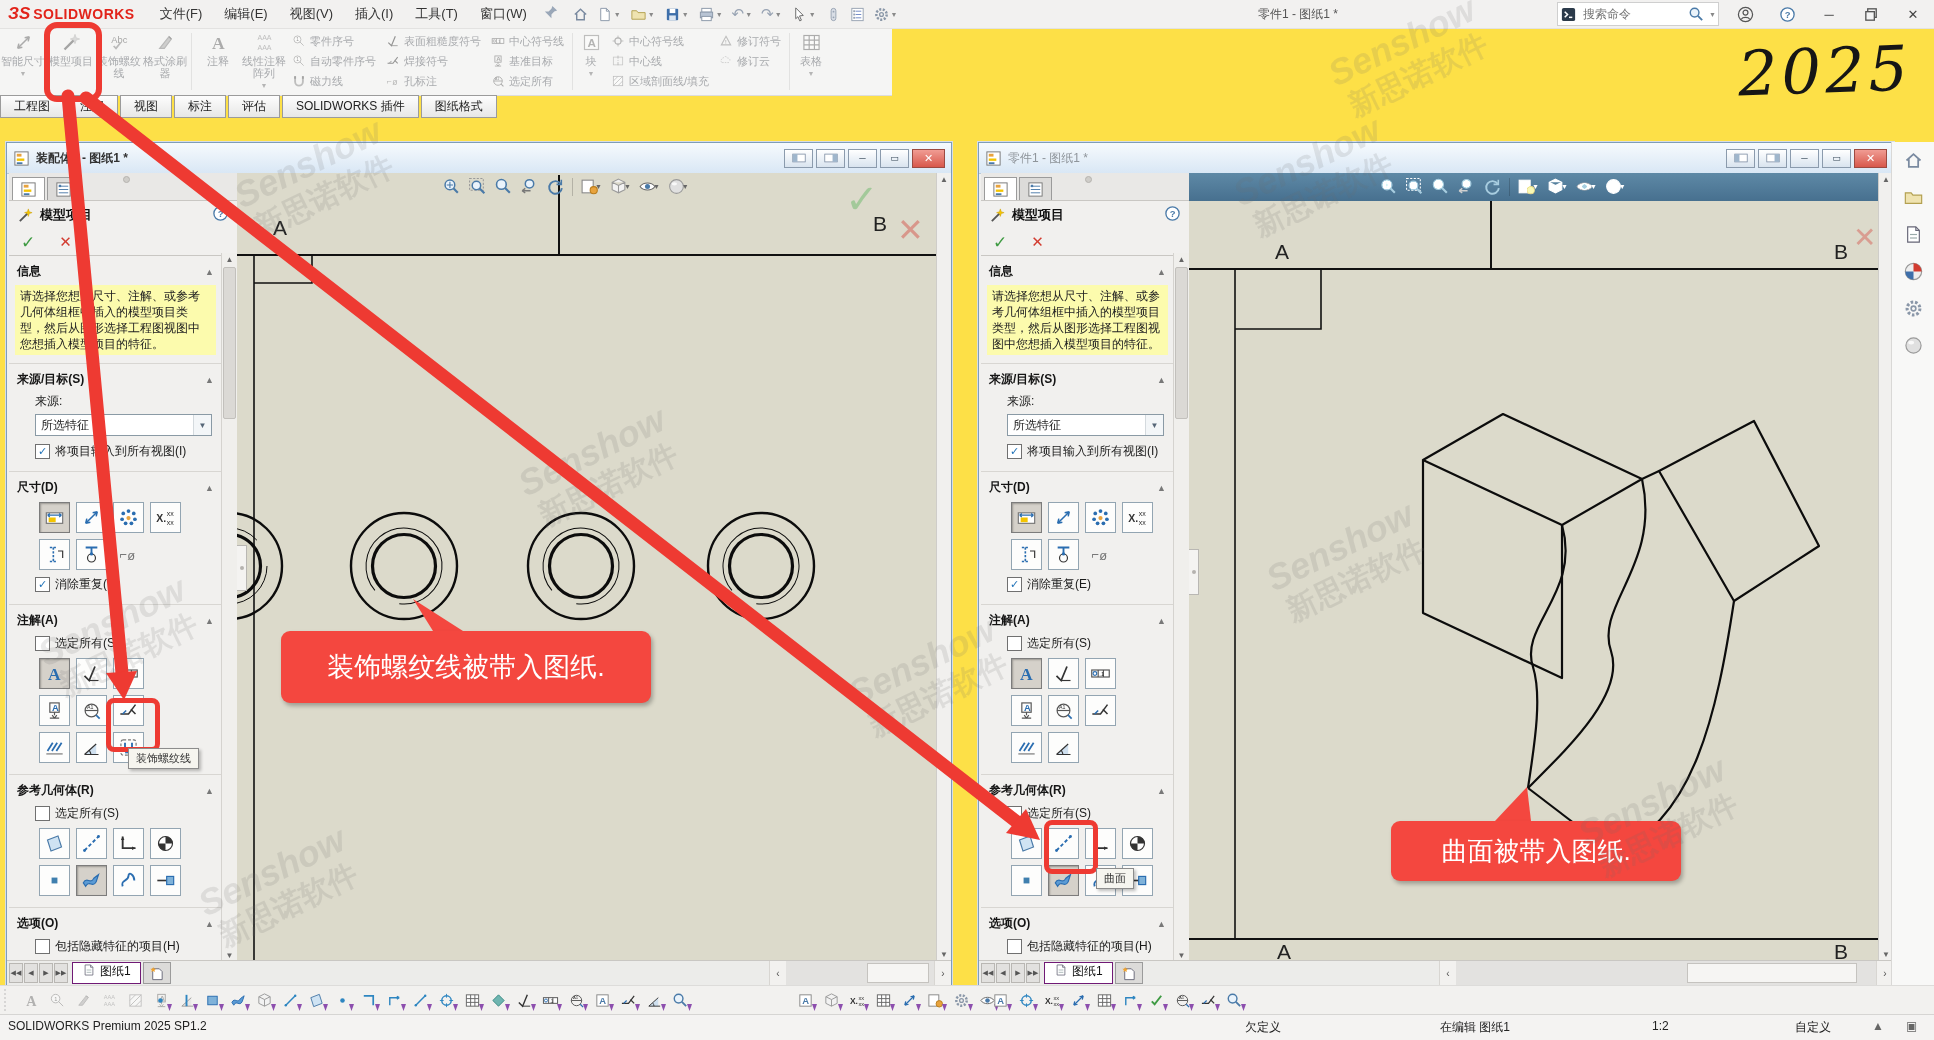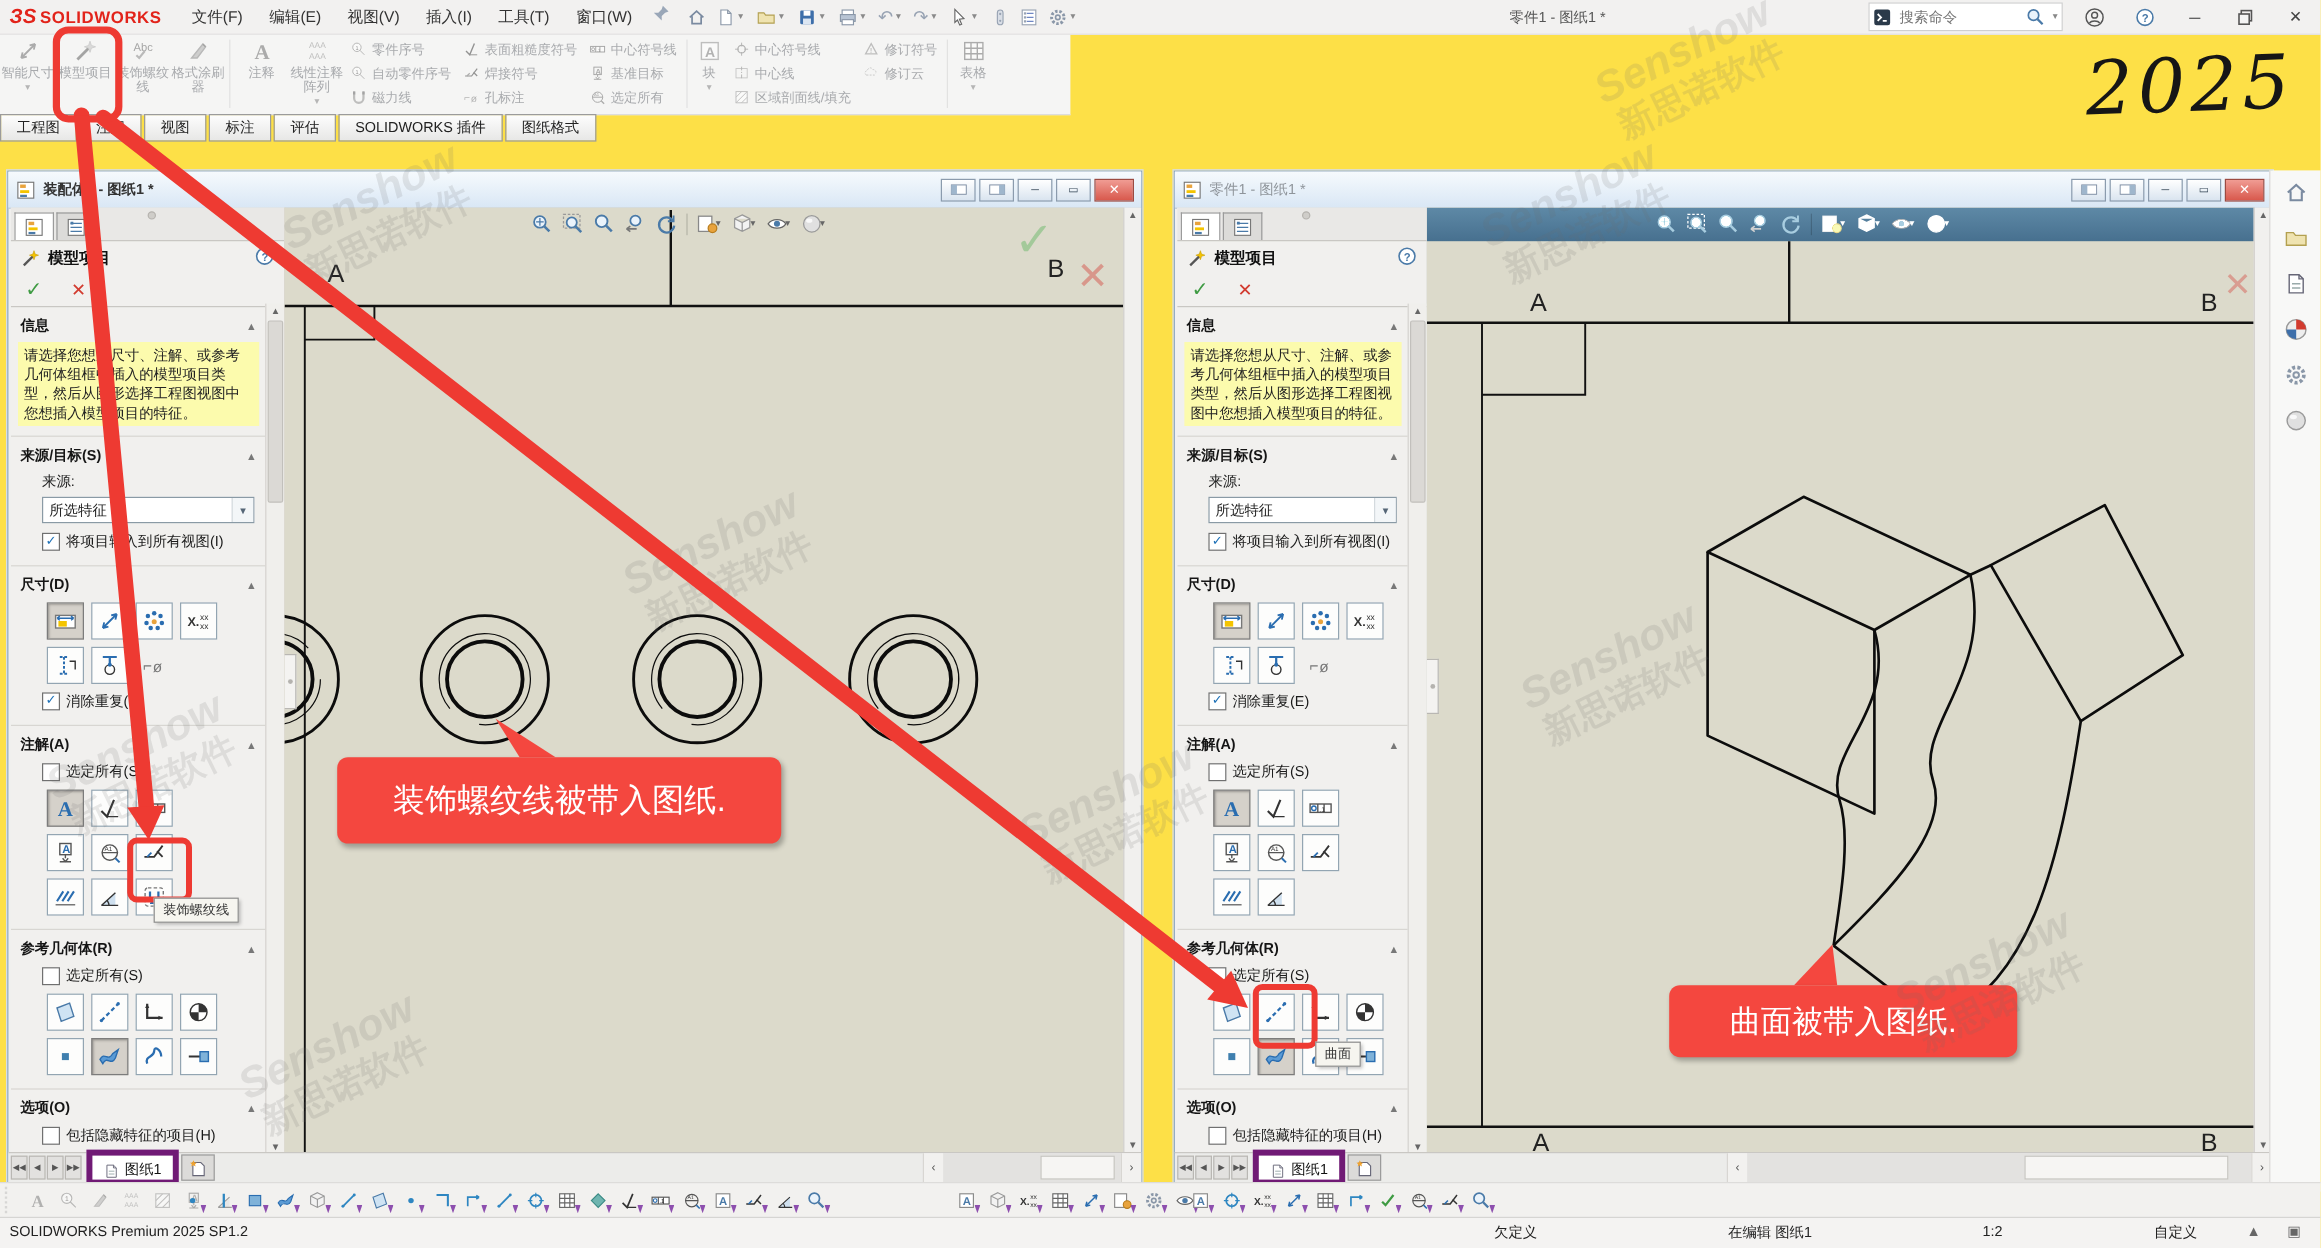--- a/index.html
+++ b/index.html
@@ -98,21 +98,21 @@
   .sheet-svg{position:absolute;left:0;top:0}
   .handle{position:absolute;left:0;width:9px;height:44px;background:#f4f3f1;border:1px solid #b9b7b3;border-left:none;display:flex;align-items:center;justify-content:center;z-index:6}
   .handle::after{content:"";width:4px;height:4px;border-radius:50%;background:#b5b3af}
   .callout{position:absolute;background:#f4473f;border-radius:9px;color:#fff;font-weight:normal;display:flex;align-items:center;justify-content:center;box-shadow:2px 3px 4px rgba(0,0,0,.28);z-index:7;white-space:nowrap}
   .callout.cl{left:44px;top:458px;width:370px;height:72px;font-size:27px}
   .callout.cr{left:202px;top:648px;width:290px;height:60px;font-size:26px}
   .cpointer{position:absolute;z-index:7}
   
   .tabrow{position:absolute;left:0;right:0;bottom:0;height:24px;background:#ececea;border-top:1px solid #c9c7c3;display:flex;align-items:center;padding-left:2px;font-size:12px}
   .navb{width:12px;height:18px;border:1px solid #b9b7b3;background:#e2e1df;display:flex;align-items:center;justify-content:center;font-size:7px;color:#555;margin-right:1px}
-  .sheettab{background:#fff;border:5px solid #701a75;height:20px;display:flex;align-items:flex-end;gap:4px;padding:0 9px;margin-left:3px;color:#111}
+  .sheettab{background:#fff;border:1px solid #701a75;height:20px;display:flex;align-items:flex-start;gap:4px;padding:0 9px;margin-left:3px;color:#111}
   .sheettab i svg{width:14px;height:14px}
   .addtab{background:#dcdbd9;border:1px solid #9b9b9b;height:20px;width:26px;display:flex;align-items:center;justify-content:center;margin-left:2px}
   .hscroll{margin-left:auto;display:flex;align-items:center;height:100%}
   .hs-btn{width:16px;height:100%;display:flex;align-items:center;justify-content:center;font-size:10px;color:#555;background:#f2f1ef;border-left:1px solid #d8d6d2}
   .hs-track{width:148px;height:100%;background:#e3e2e0;position:relative}
   .hs-thumb{position:absolute;left:55%;top:2px;bottom:2px;width:40%;background:#f6f5f3;border:1px solid #c5c3bf}
   
   .taskpane{position:absolute;right:0;top:142px;width:42px;height:843px;background:#f8f8f7;border-left:1px solid #d9d8d6;z-index:2;display:flex;flex-direction:column;align-items:center;padding-top:8px;gap:12px}
   .taskpane i svg{width:21px;height:21px}
   

